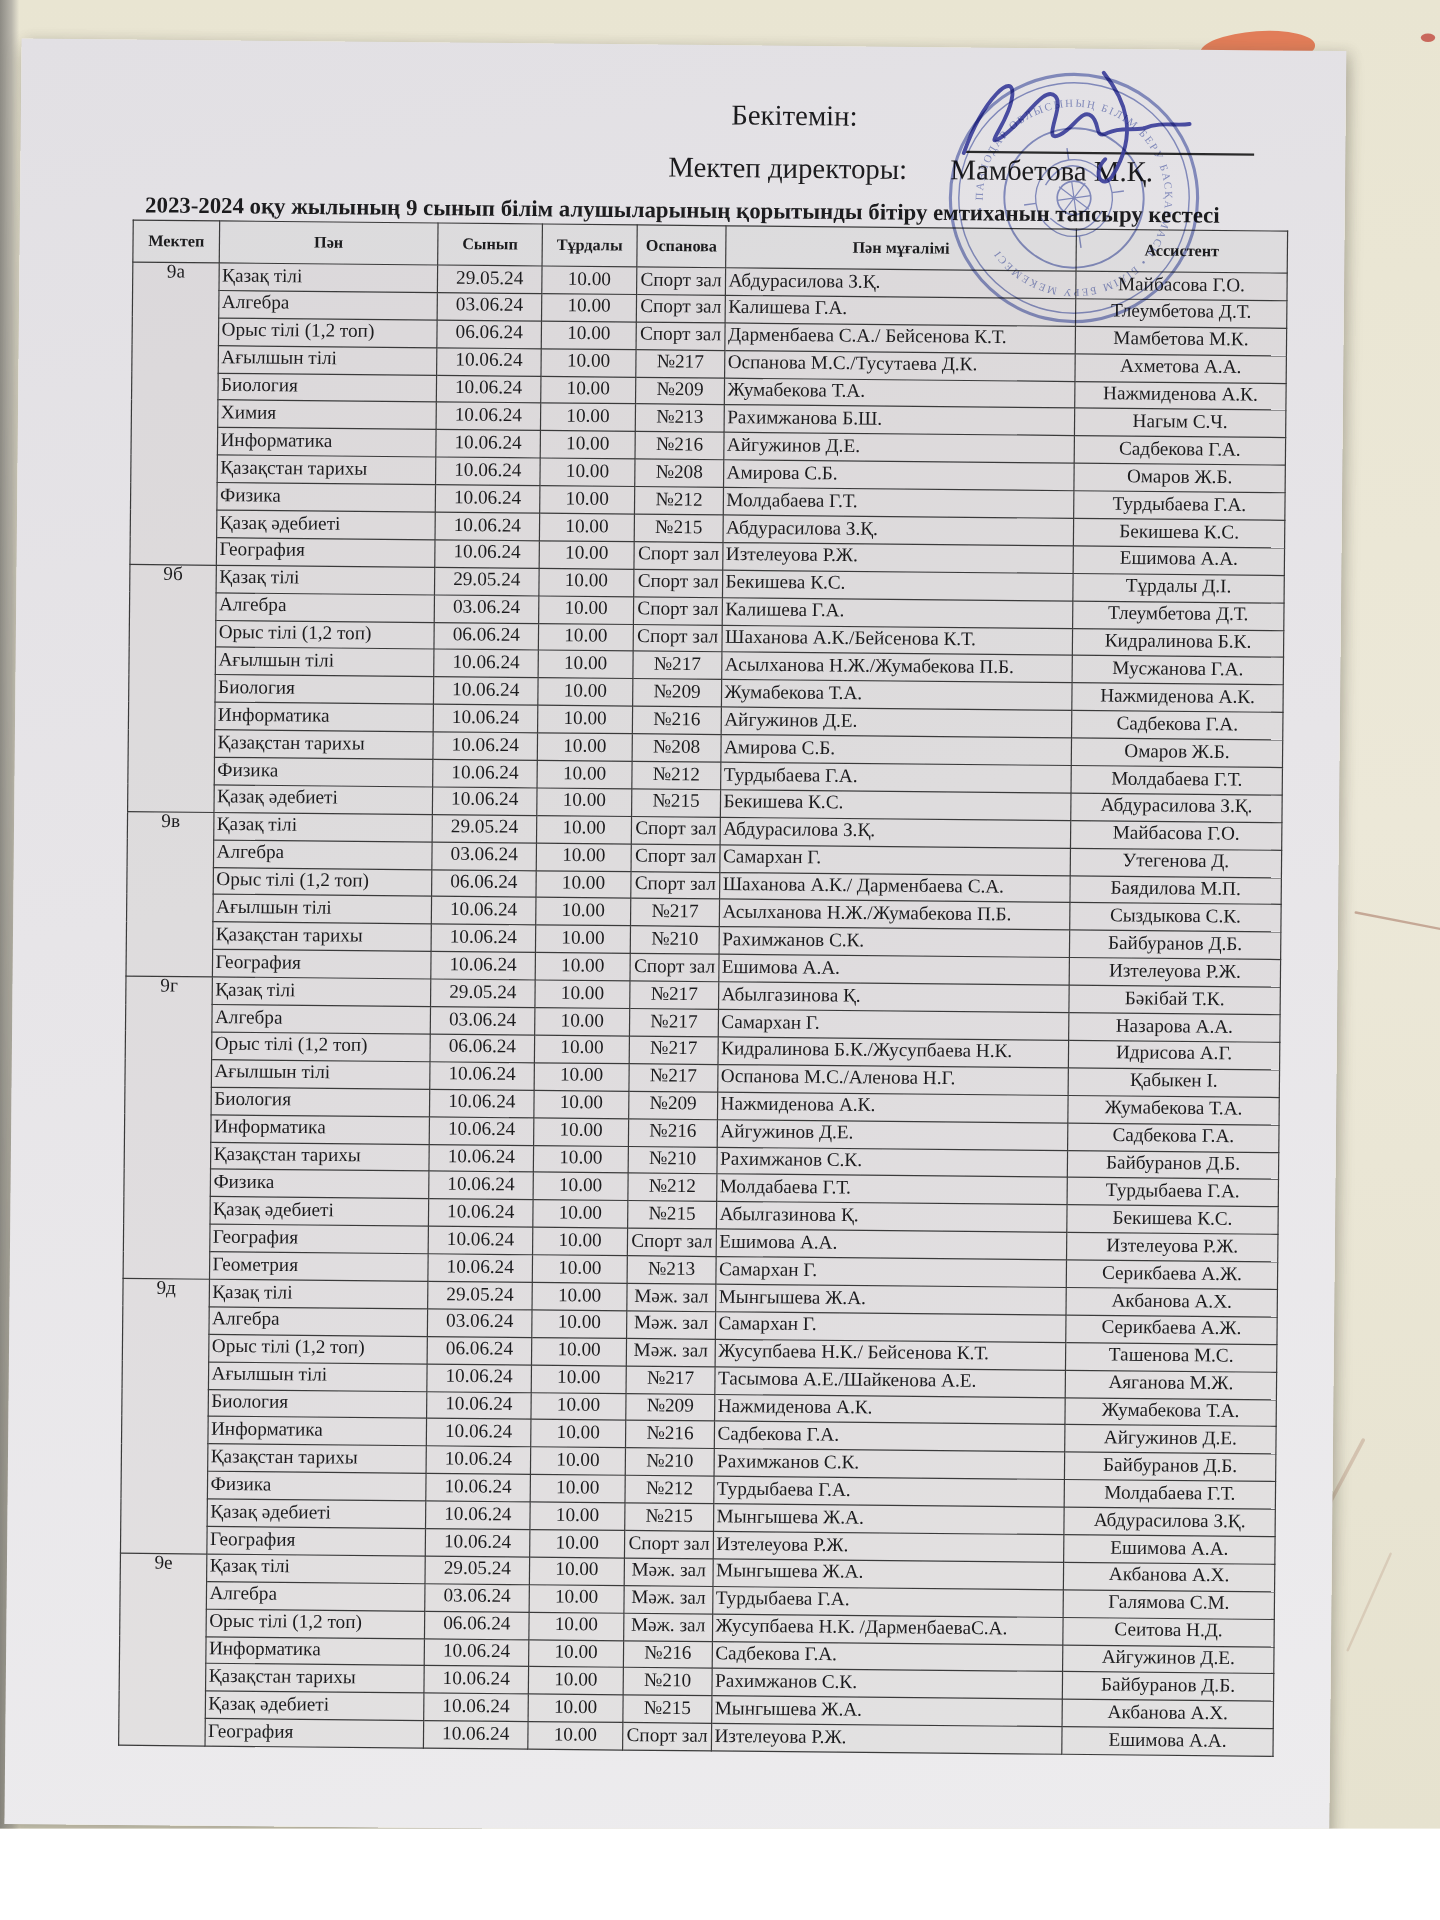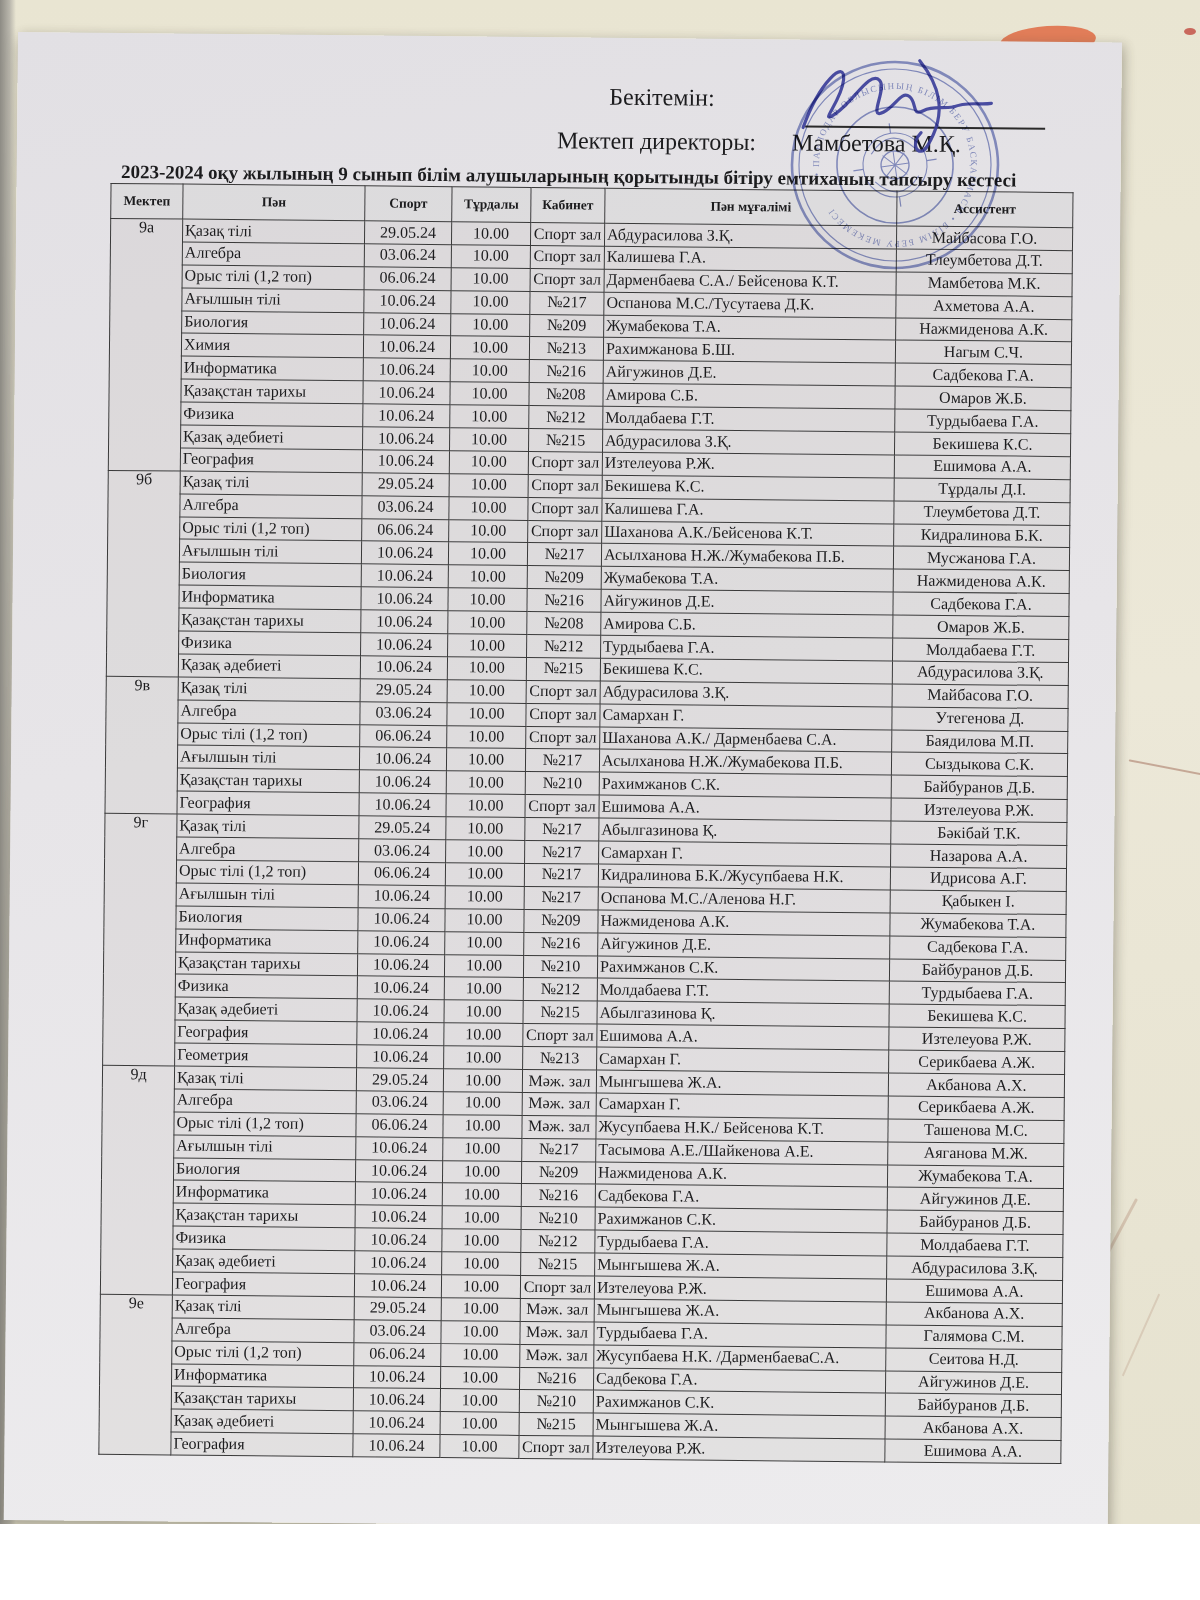--- a/index.html
+++ b/index.html
@@ -93,23 +93,23 @@
           <col class="col-date">
         <col class="col-time">
           <col class="col-room">
           <col class="col-teacher">
           <col class="col-assist">
       </colgroup>
       <thead>
         <tr>
           <th>Мектеп</th>
           <th>Пән</th>
-          <th>Спорт</th>
+          <th>Сынып</th>
           <th>Тұрдалы</th>
-          <th>Кабинет</th>
+          <th>Оспанова</th>
           <th>Пән мұғалімі</th>
           <th>Ассистент</th>
         </tr>
       </thead>
       <tbody>
           <tr>
             <td rowspan="11" class="cls">9а</td>
             <td class="c0">Қазақ тілі</td>
             <td class="c1">29.05.24</td>
             <td class="c2">10.00</td>

